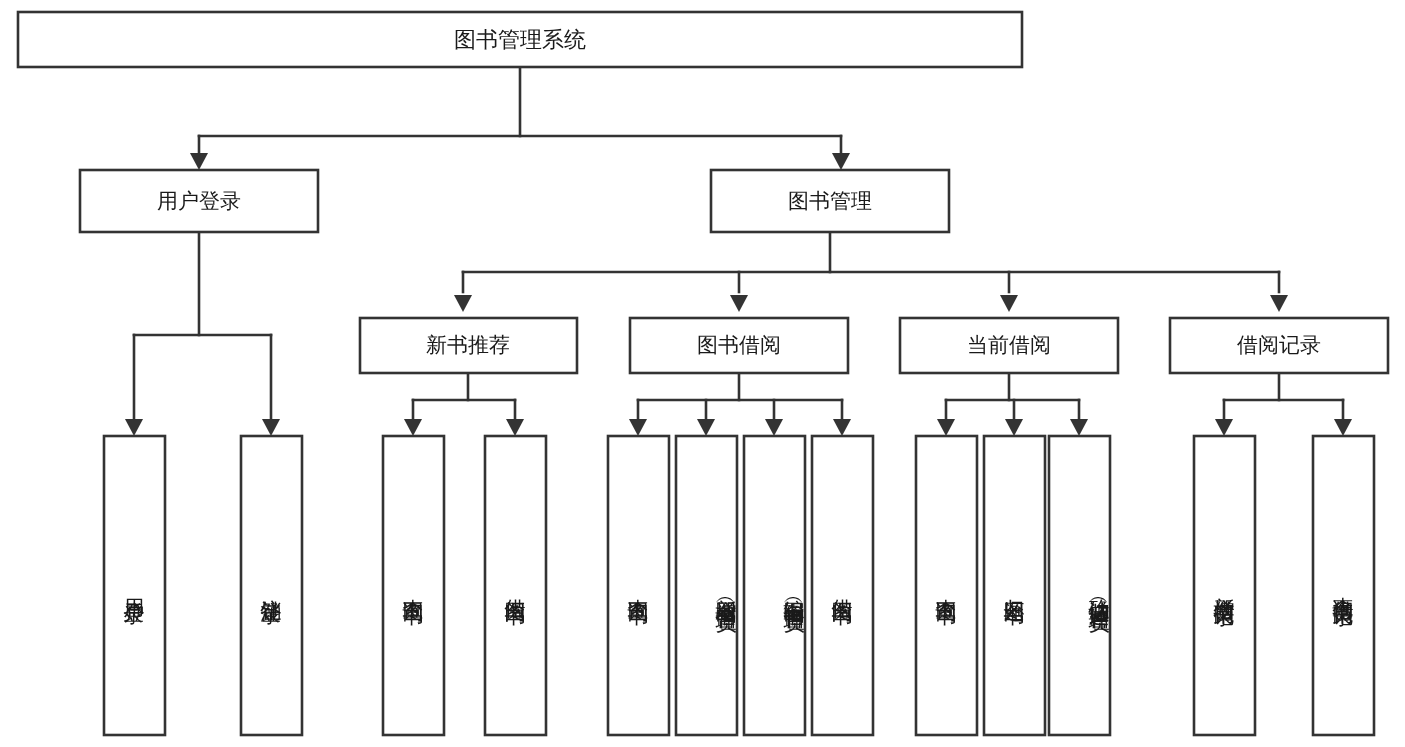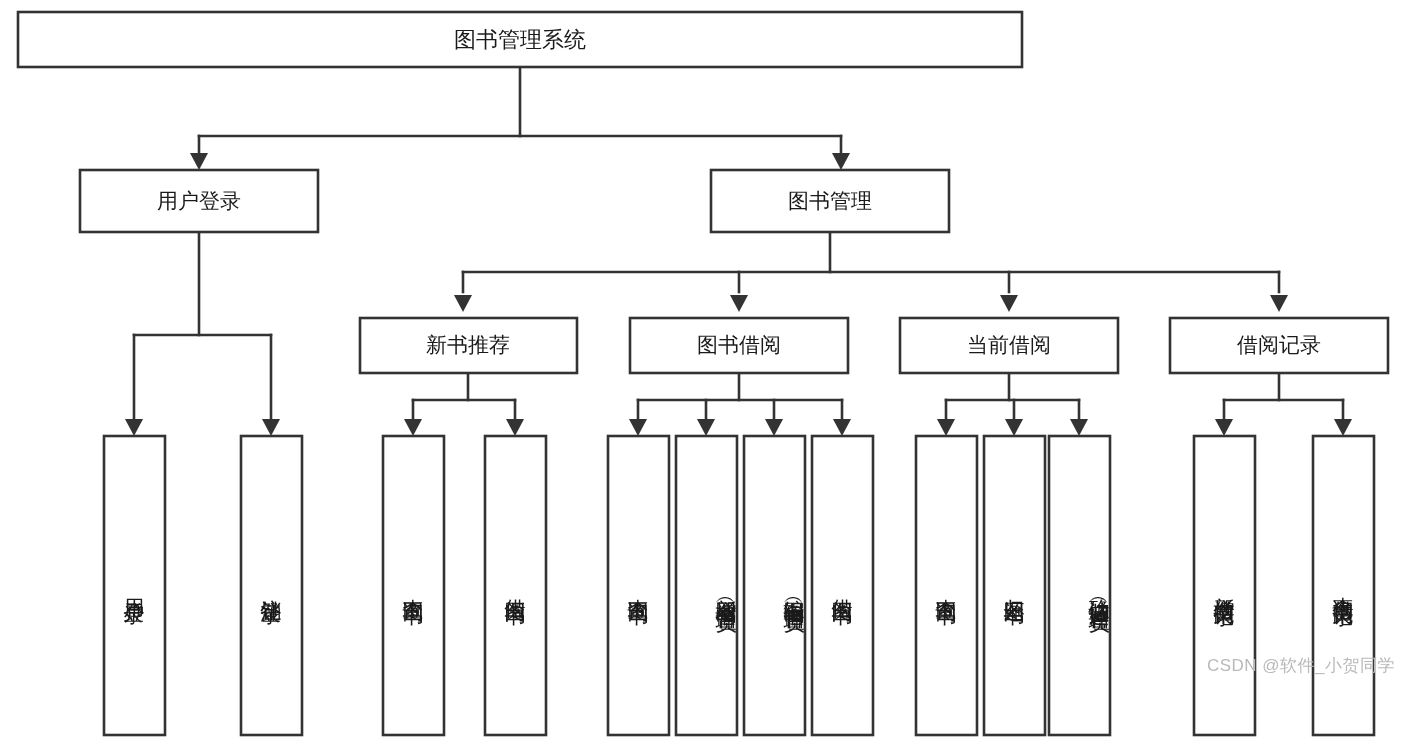--- a/index.html
+++ b/index.html
@@ -263,15 +263,14 @@
   <div class="leaf-label" style="left:744px; top:446px; width:61px; height:289px;">编辑图书（管理员）</div>
   <div class="leaf-label center-v" style="left:812px; top:436px; width:61px; height:299px;">借阅图书</div>
 
   <div class="leaf-label center-v" style="left:916px; top:436px; width:61px; height:299px;">查询图书</div>
   <div class="leaf-label center-v" style="left:984px; top:436px; width:61px; height:299px;">归还图书</div>
   <div class="leaf-label" style="left:1049px; top:446px; width:61px; height:289px;">确认归还（管理员）</div>
 
   <div class="leaf-label center-v" style="left:1194px; top:436px; width:61px; height:299px;">新增借阅记录</div>
   <div class="leaf-label center-v" style="left:1313px; top:436px; width:61px; height:299px;">查询借阅记录</div>
 
-  <div class="watermark">CSDN @软件_小贺同学</div>
 
 </div>
 
 </body></html>

